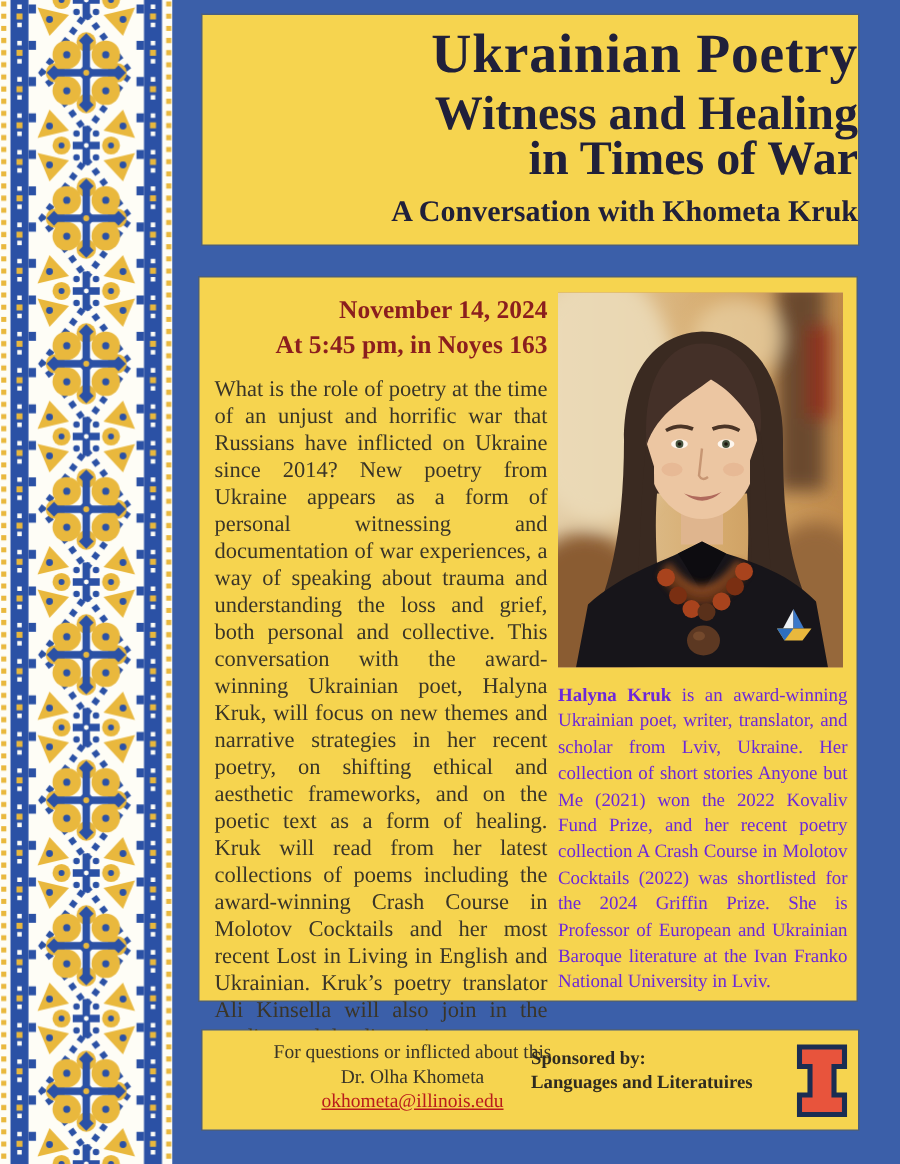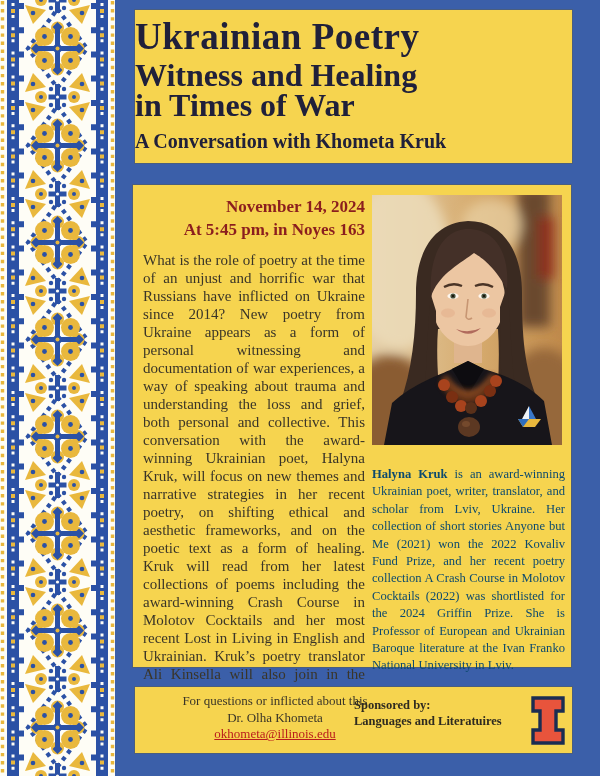--- a/index.html
+++ b/index.html
@@ -2,31 +2,31 @@
 <html><head>
 <meta charset="utf-8">
 <style>
   html,body{margin:0;padding:0;background:#27407a;}
   .poster{position:relative;width:600px;height:776px;background:#3b5fa9;overflow:hidden;
           font-family:"Liberation Serif","DejaVu Serif",serif;}
   
   .border-strip{position:absolute;left:0;top:0;width:115px;height:776px;}
   
   .panel{position:absolute;background:#f6d44f;box-shadow:0 0 0 1px rgba(120,90,0,.25);}
-  .header-box{left:135px;top:10px;width:437px;height:153px;text-align:left;color:#20203a;}
+  .header-box{left:135px;top:10px;width:437px;height:153px;text-align:right;color:#20203a;}
   .header-box h1{margin:6px 0 2px;font-size:37px;line-height:42px;font-weight:bold;letter-spacing:.5px;}
   .header-box .sub{font-size:32px;line-height:30px;font-weight:bold;}
   .header-box .tagline{font-size:20px;line-height:25px;font-weight:bold;margin-top:9px;}
   .main-box{left:133px;top:185px;width:438px;height:482px;}
   .col-left{position:absolute;left:10px;top:8px;width:222px;}
   .date{ text-align:right;color:#8b1e1e;font-weight:bold;font-size:17px;line-height:23px;margin:2px 0 10px;}
   .desc{margin:0;font-size:15px;line-height:18px;text-align:justify;text-align-last:left;color:#3a3528;}
   .col-right{position:absolute;left:239px;top:10px;width:193px;}
   .photo{width:190px;height:250px;overflow:hidden;background:#c99a5e;}
-  .bio{margin:21px 0 0;font-size:12.6px;line-height:17.4px;text-align:justify;text-align-last:left;color:#0c4a6e;}
+  .bio{margin:10px 0 0;font-size:12.6px;line-height:17.4px;text-align:justify;text-align-last:left;color:#6d28d9;}
   .bio b{font-weight:bold;}
   .footer-box{left:135px;top:687px;width:437px;height:66px;}
   .contact{position:absolute;left:15px;top:6px;width:250px;text-align:center;font-size:13px;line-height:16.5px;color:#3a3528;}
   .contact a{color:#b91c1c;text-decoration:underline;cursor:pointer;}
   .sponsor{position:absolute;right:48px;top:11px;width:170px;text-align:left;font-weight:bold;font-size:12.5px;line-height:15.5px;color:#2f2b20;}
   .logo{position:absolute;right:6px;top:8px;width:36px;height:51px;}
 </style>
 </head>
 <body>
 

